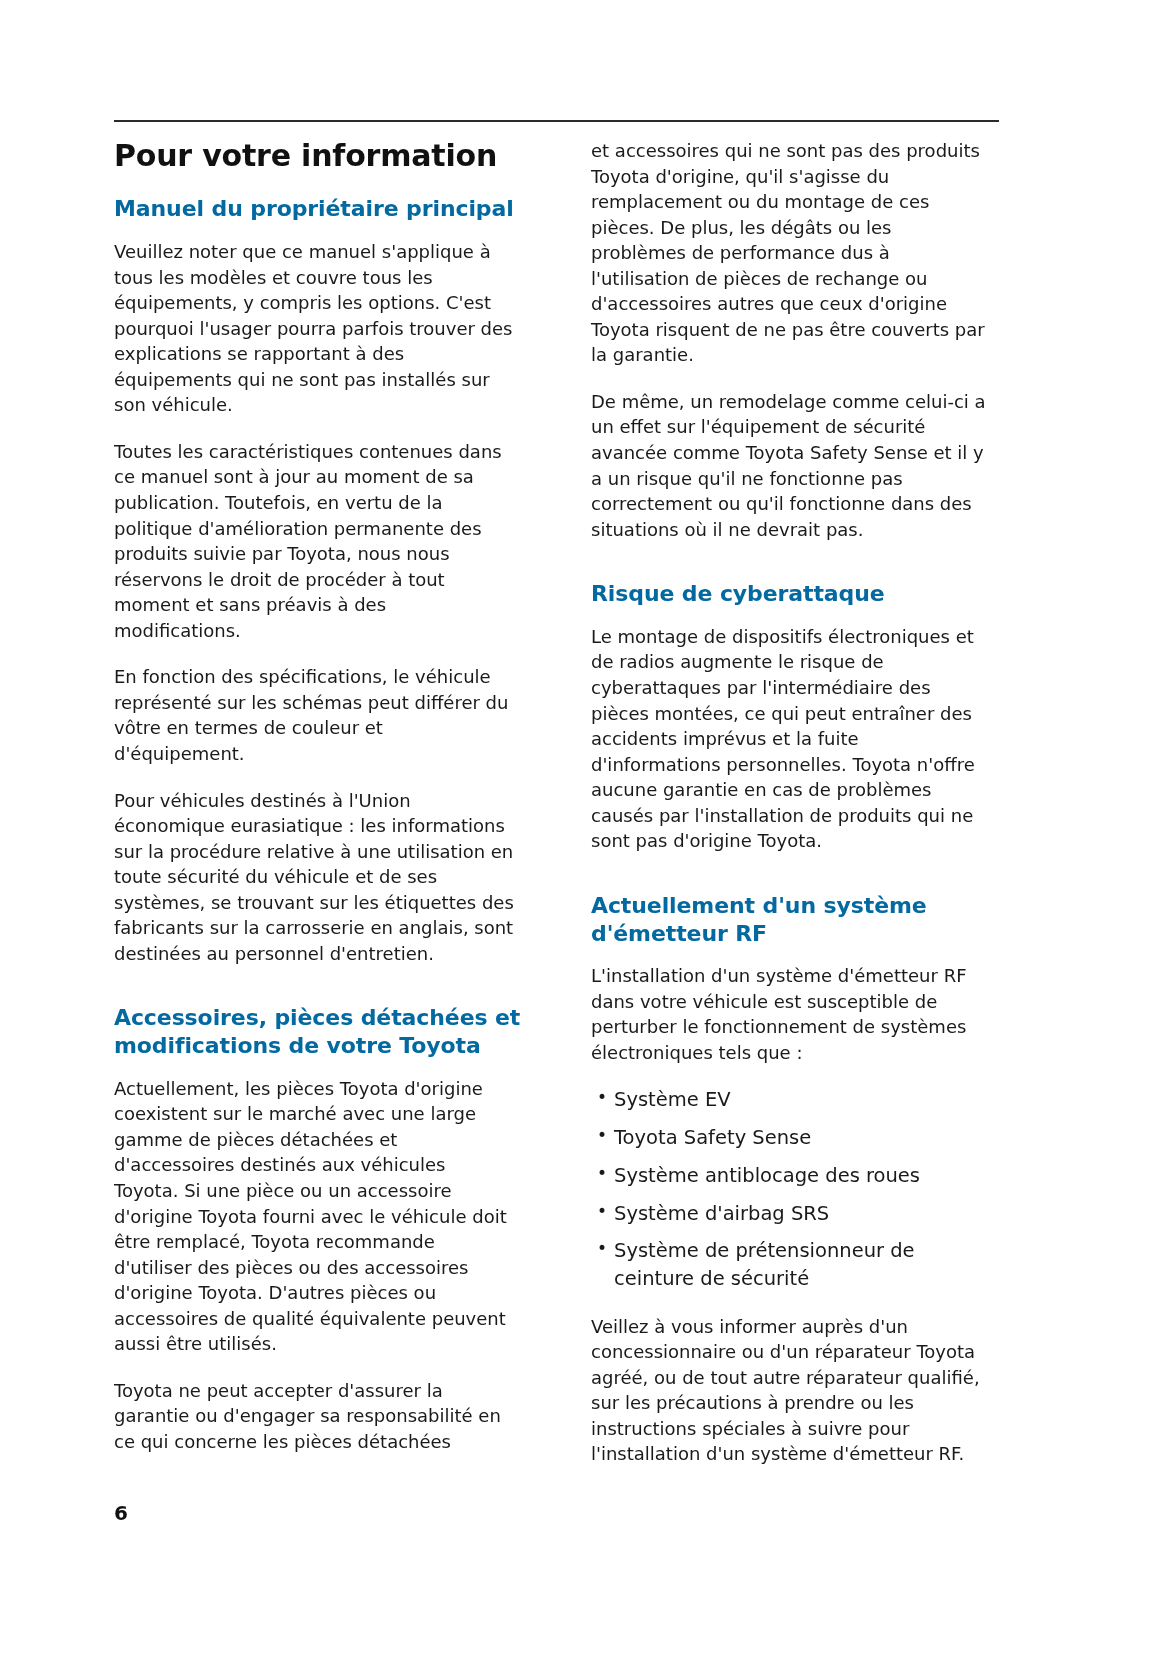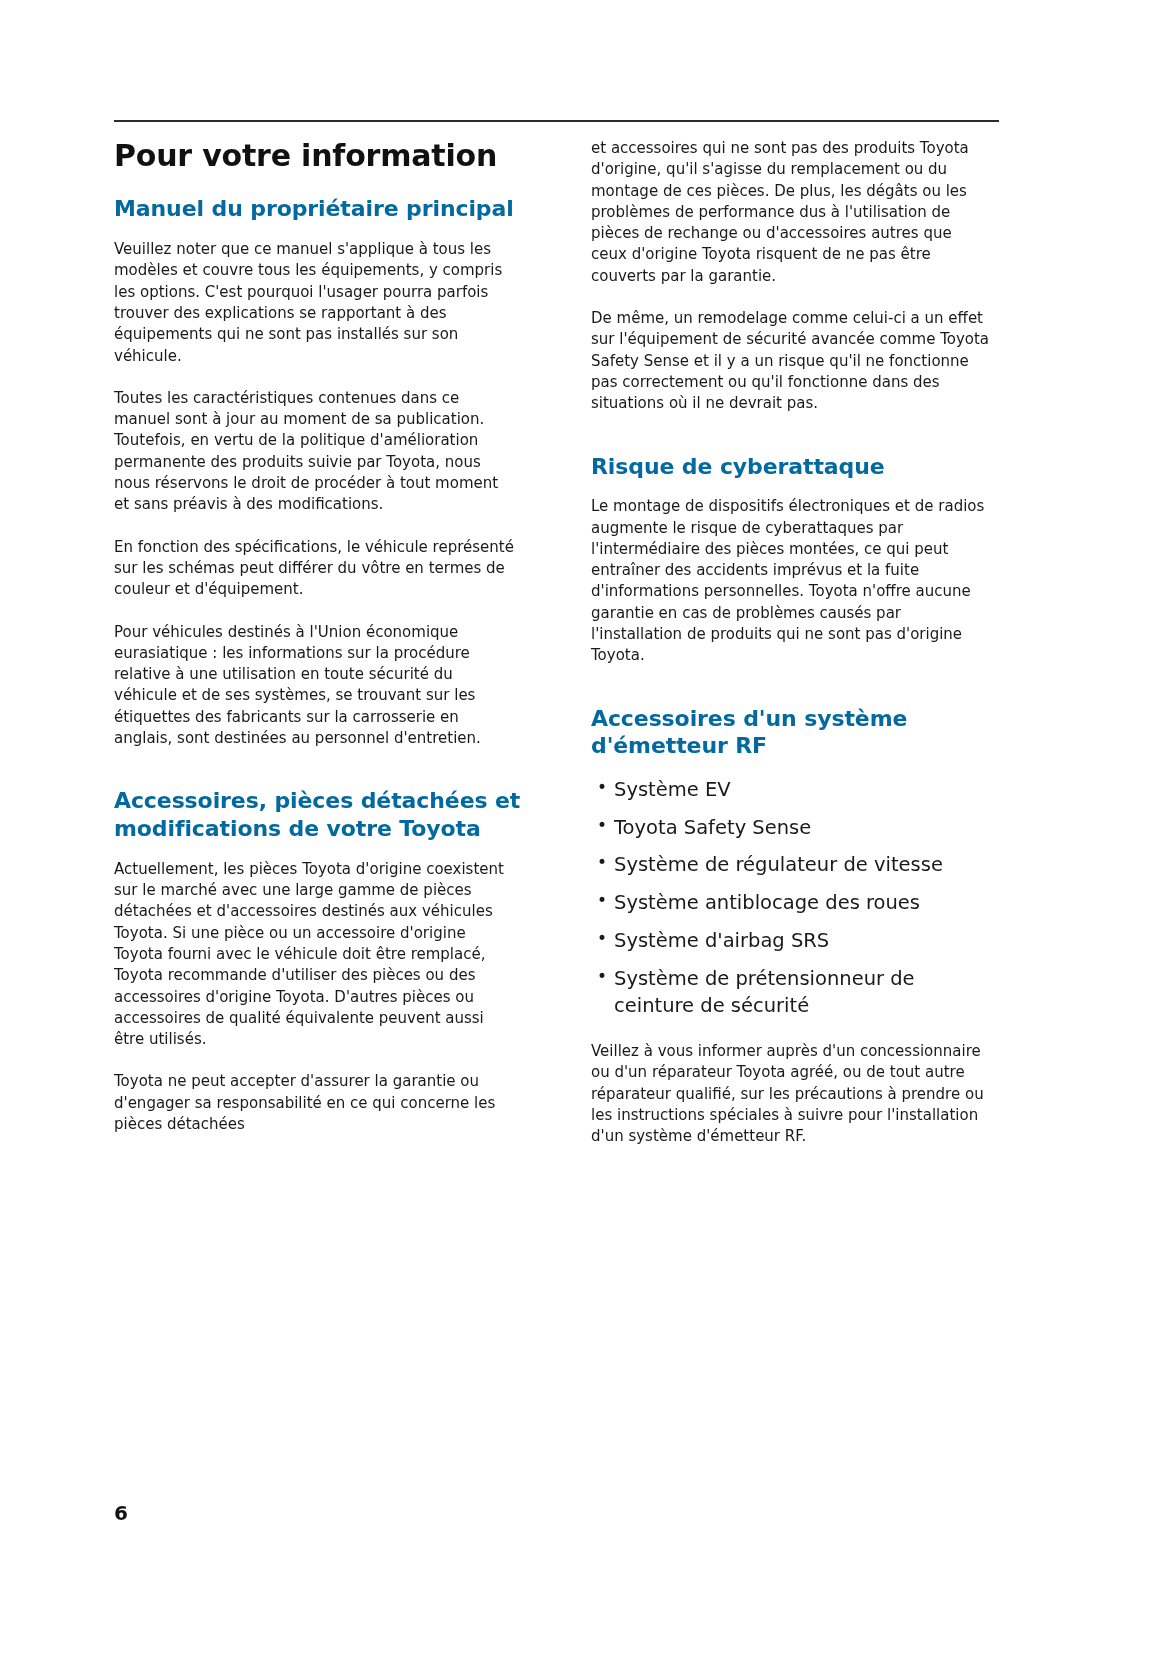--- a/index.html
+++ b/index.html
@@ -57,21 +57,21 @@
     font-weight: bold;
     margin: 0 0 16px 0;
     line-height: 1.26;
     color: #0369a1;
     letter-spacing: -0.1px;
   }
   h2.section-title.spaced {
     margin-top: 38px;
   }
   p.para {
-    font-size: 15px;
+    font-size: 18px;
     line-height: 1.42;
     margin: 0 8px 21px 0;
     color: #1a1a1a;
   }
   p.para:last-child {
     margin-bottom: 0;
   }
   ul.bullets {
     list-style: none;
     margin: 0 0 21px 0;
@@ -128,26 +128,26 @@
     </div>
 
     <div class="col">
 
       <p class="para">et accessoires qui ne sont pas des produits Toyota d'origine, qu'il s'agisse du remplacement ou du montage de ces pièces. De plus, les dégâts ou les problèmes de performance dus à l'utilisation de pièces de rechange ou d'accessoires autres que ceux d'origine Toyota risquent de ne pas être couverts par la garantie.</p>
       <p class="para">De même, un remodelage comme celui-ci a un effet sur l'équipement de sécurité avancée comme Toyota Safety Sense et il y a un risque qu'il ne fonctionne pas correctement ou qu'il fonctionne dans des situations où il ne devrait pas.</p>
 
       <h2 class="section-title spaced">Risque de cyberattaque</h2>
       <p class="para">Le montage de dispositifs électroniques et de radios augmente le risque de cyberattaques par l'intermédiaire des pièces montées, ce qui peut entraîner des accidents imprévus et la fuite d'informations personnelles. Toyota n'offre aucune garantie en cas de problèmes causés par l'installation de produits qui ne sont pas d'origine Toyota.</p>
 
-      <h2 class="section-title spaced">Accessoires d'un système d'émetteur RF</h2>
+      <h2 class="section-title spaced">Actuellement d'un système d'émetteur RF</h2>
+      <p class="para">L'installation d'un système d'émetteur RF dans votre véhicule est susceptible de perturber le fonctionnement de systèmes électroniques tels que :</p>
 
       <ul class="bullets">
         <li>Système EV</li>
         <li>Toyota Safety Sense</li>
-        <li>Système de régulateur de vitesse</li>
         <li>Système antiblocage des roues</li>
         <li>Système d'airbag SRS</li>
         <li>Système de prétensionneur de ceinture de sécurité</li>
       </ul>
 
       <p class="para">Veillez à vous informer auprès d'un concessionnaire ou d'un réparateur Toyota agréé, ou de tout autre réparateur qualifié, sur les précautions à prendre ou les instructions spéciales à suivre pour l'installation d'un système d'émetteur RF.</p>
 
     </div>
 
   </div>

